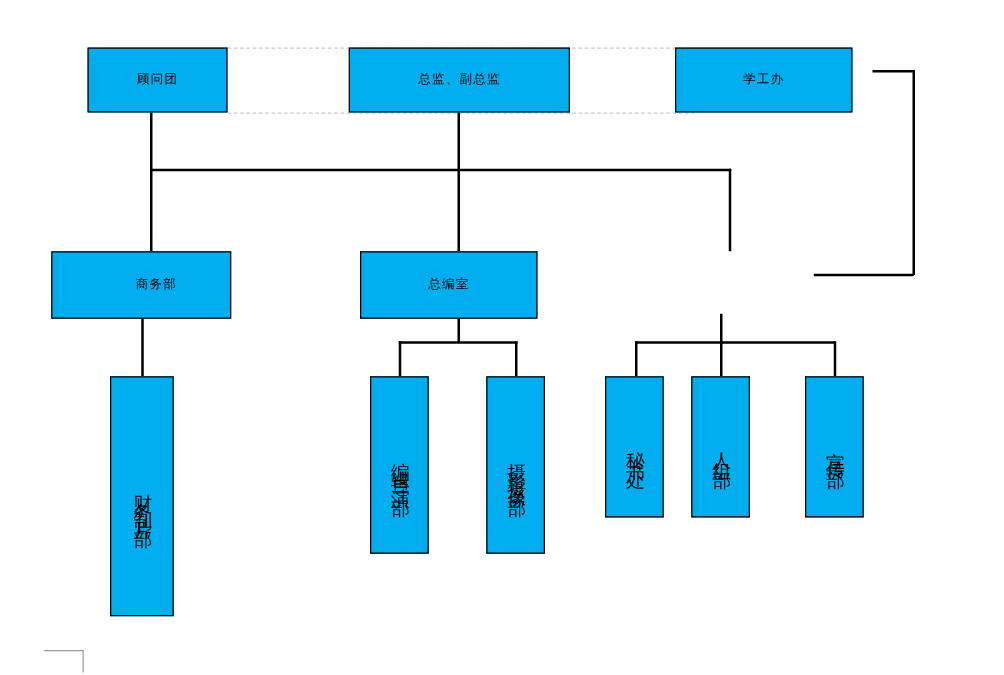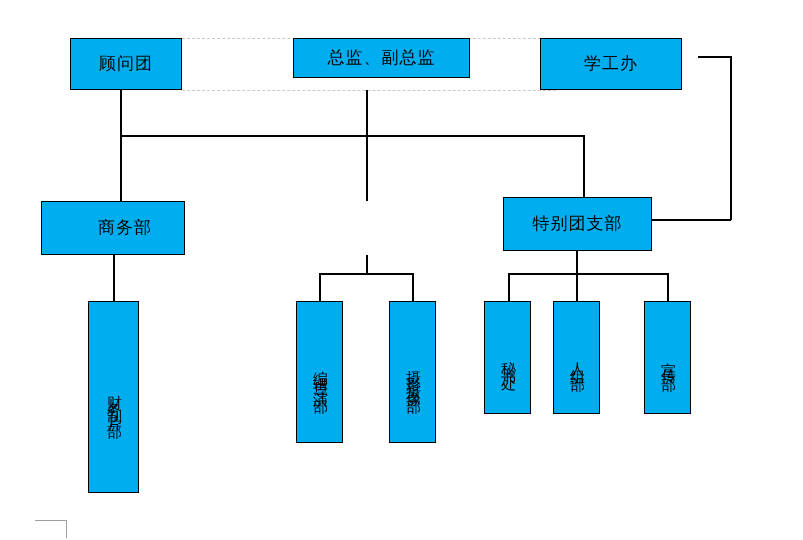--- a/index.html
+++ b/index.html
@@ -20,21 +20,21 @@
   
   .node {
     position: absolute;
     box-sizing: border-box;
     background: #00AEEF;
     border: 1.6px solid #000000;
     display: flex;
     align-items: center;
     justify-content: center;
     color: #000000;
-    font-size: 17px;
+    font-size: 10px;
     line-height: 1.05;
     letter-spacing: 1px;
     white-space: nowrap;
     z-index: 3;
   }
   .node.vertical {
     writing-mode: vertical-rl;
     text-orientation: upright;
     letter-spacing: 7px;
     font-size: 15px;
@@ -101,28 +101,28 @@
   <div class="line v" style="left:412px; top:273px; height:28px;"></div>
 
   <div class="line v" style="left:576px; top:251px; height:24px;"></div>
   <div class="line h" style="left:508px; top:273px; width:160px;"></div>
   <div class="line v" style="left:508px; top:273px; height:28px;"></div>
   <div class="line v" style="left:576px; top:273px; height:28px;"></div>
   <div class="line v" style="left:667px; top:273px; height:28px;"></div>
 
   <div class="node" style="left:70px; top:38px; width:112px; height:52px;">顾问团</div>
 
-  <div class="node" style="left:279px; top:38px; width:177px; height:40px;margin-left:14px;">总监、副总监</div>
+  <div class="node" style="left:279px; top:38px; width:177px; height:52px;">总监、副总监</div>
 
   <div class="node" style="left:540px; top:38px; width:142px; height:52px;">学工办</div>
 
   <div class="node" style="left:41px; top:201px; width:144px; height:54px;padding-left:24px;">商务部</div>
 
+  <div class="node" style="left:288px; top:201px; width:142px; height:54px;">总编室</div>
 
-  <div class="node" style="left:503px; top:197px; width:149px; height:54px;">特别团支部</div>
 
   <div class="node vertical" style="left:88px; top:301px; width:51px; height:192px;">财务制片部</div>
 
   <div class="node vertical" style="left:296px; top:301px; width:47px; height:142px;">编辑导演部</div>
 
   <div class="node vertical" style="left:389px; top:301px; width:47px; height:142px;">摄影摄像部</div>
 
   <div class="node vertical" style="left:484px; top:301px; width:47px; height:113px;">秘书处</div>
 
   <div class="node vertical" style="left:553px; top:301px; width:47px; height:113px;">人组部</div>

